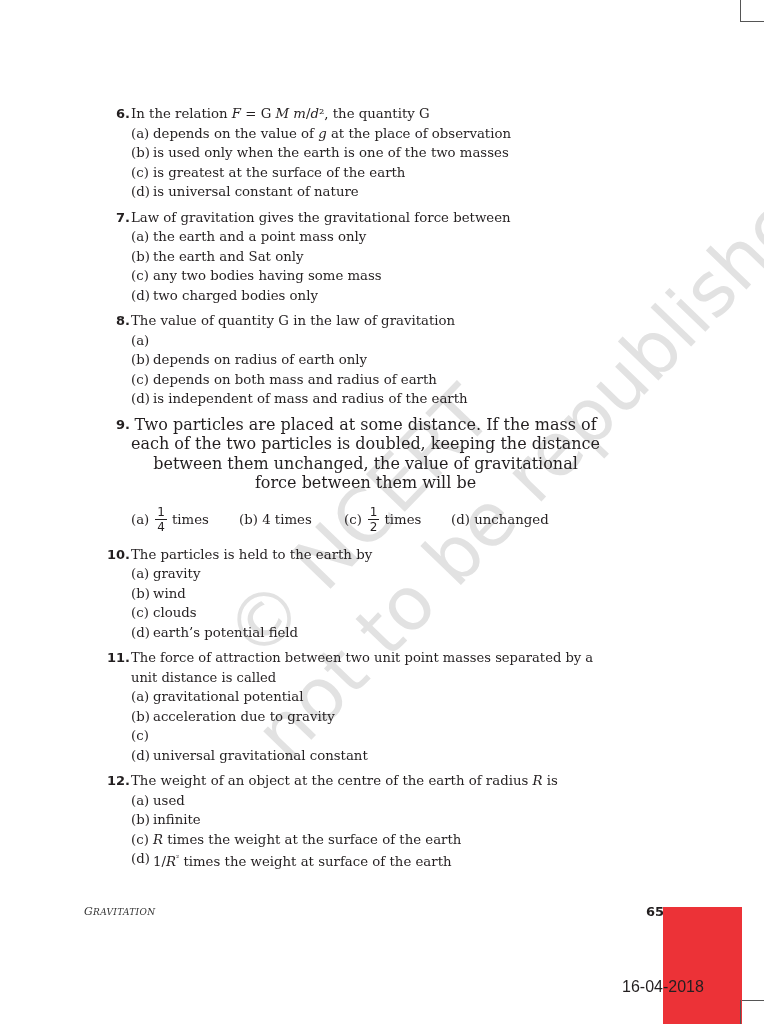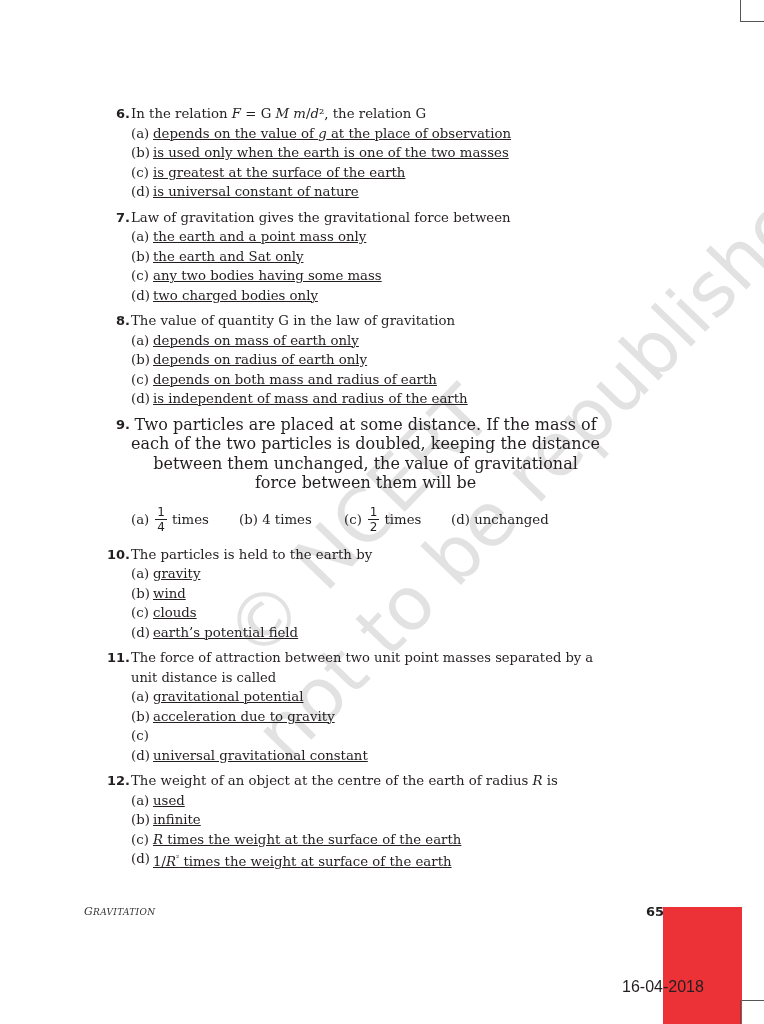--- a/index.html
+++ b/index.html
@@ -15,21 +15,21 @@
   .wm-1 { left:270px; top:590px; font-size:74px; }
   .wm-2 { left:300px; top:690px; font-size:74px; }
 
   .questions { position:absolute; left:100px; top:104px; width:500px; font-size:13.3px; line-height:19.5px; }
   .q { margin-bottom:6px; }
   .q-head { display:flex; }
   .q-num { width:30px; text-align:right; font-family:"DejaVu Sans","Liberation Sans",sans-serif; font-weight:bold; font-size:13px; flex:0 0 30px; }
   .q-text { padding-left:1px; flex:1; }
   .opt { display:flex; padding-left:31px; }
   .opt-label { width:22px; flex:0 0 22px; }
-  .opt-text { flex:1;text-decoration:underline; }
+  .opt-text { flex:1; }
   i.var { font-style:italic; }
 
   .inline-opts { display:flex; padding-left:31px; margin-top:8px; align-items:center; height:38px; }
   .inline-opt { display:flex; align-items:center; }
   .frac { display:inline-flex; flex-direction:column; align-items:center; margin:0 5px 0 6px; font-family:"DejaVu Sans","Liberation Sans",sans-serif; font-size:12px; line-height:14px; }
   .frac .num { border-bottom:1px solid #231f20; padding:0 2px; }
 
   .footer-title { position:absolute; left:84px; top:905px; font-size:9px; font-style:italic; letter-spacing:0.3px; color:#333; }
   .footer-title .cap { font-size:11px; }
   .page-num { position:absolute; left:646px; top:904px; font-family:"DejaVu Sans","Liberation Sans",sans-serif; font-weight:bold; font-size:13px; color:#231f20; }
@@ -46,21 +46,21 @@
 <div class="watermark">
   <div class="wm-line wm-1">© NCERT</div>
   <div class="wm-line wm-2">not to be republished</div>
 </div>
 
 <div class="questions">
 
   <div class="q">
     <div class="q-head">
       <span class="q-num"><span>6</span>.</span>
-      <span class="q-text"><span>In the relation </span><i class="var">F</i><span> = G </span><i class="var">M m</i><span>/</span><i class="var">d</i><span>², the relation  G</span></span>
+      <span class="q-text"><span>In the relation </span><i class="var">F</i><span> = G </span><i class="var">M m</i><span>/</span><i class="var">d</i><span>², the quantity  G</span></span>
     </div>
     <div class="opt">
         <span class="opt-label">(a)</span>
         <span class="opt-text">depends on the value of <i class="var">g</i> at the place of observation</span>
       </div>
     <div class="opt">
         <span class="opt-label">(b)</span>
         <span class="opt-text">is used only when the earth is one of the two masses</span>
       </div>
     <div class="opt">
@@ -96,21 +96,20 @@
       </div>
   </div>
 
   <div class="q">
     <div class="q-head">
       <span class="q-num"><span>8</span>.</span>
       <span class="q-text">The value of  quantity G in the law of gravitation</span>
     </div>
     <div class="opt">
         <span class="opt-label">(a)</span>
-        <span class="opt-text">depends on mass of earth only</span>
       </div>
     <div class="opt">
         <span class="opt-label">(b)</span>
         <span class="opt-text">depends on radius of earth only</span>
       </div>
     <div class="opt">
         <span class="opt-label">(c)</span>
         <span class="opt-text">depends on both mass and radius of earth</span>
       </div>
     <div class="opt">

